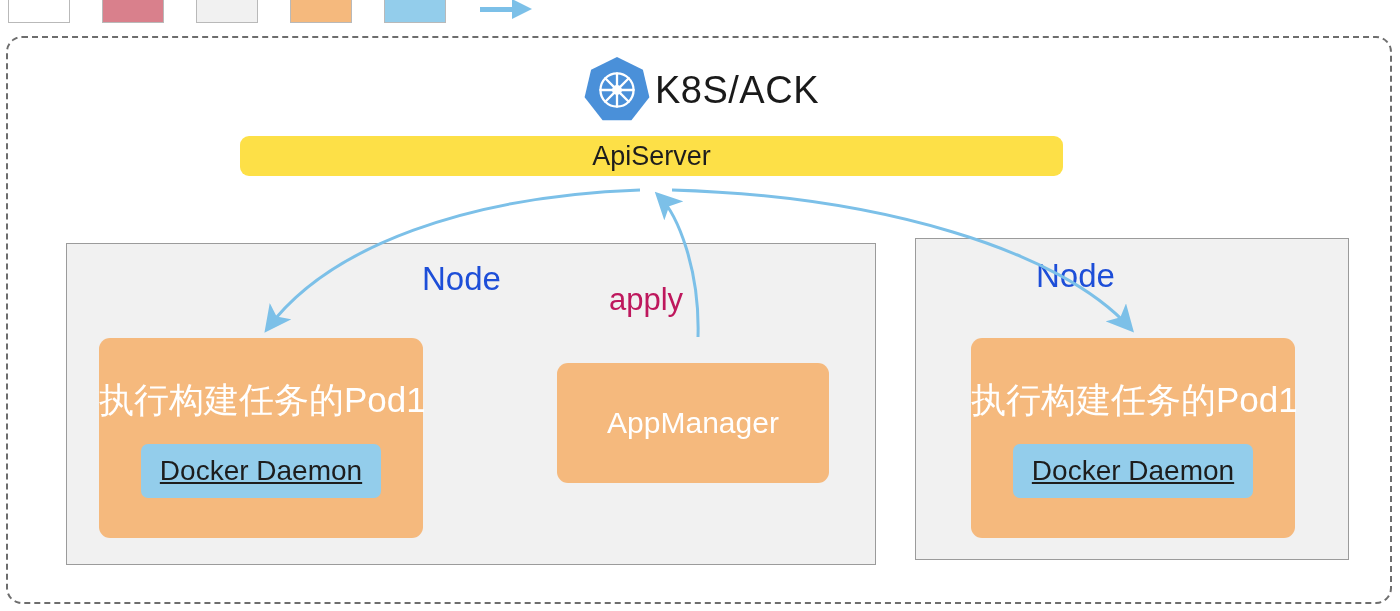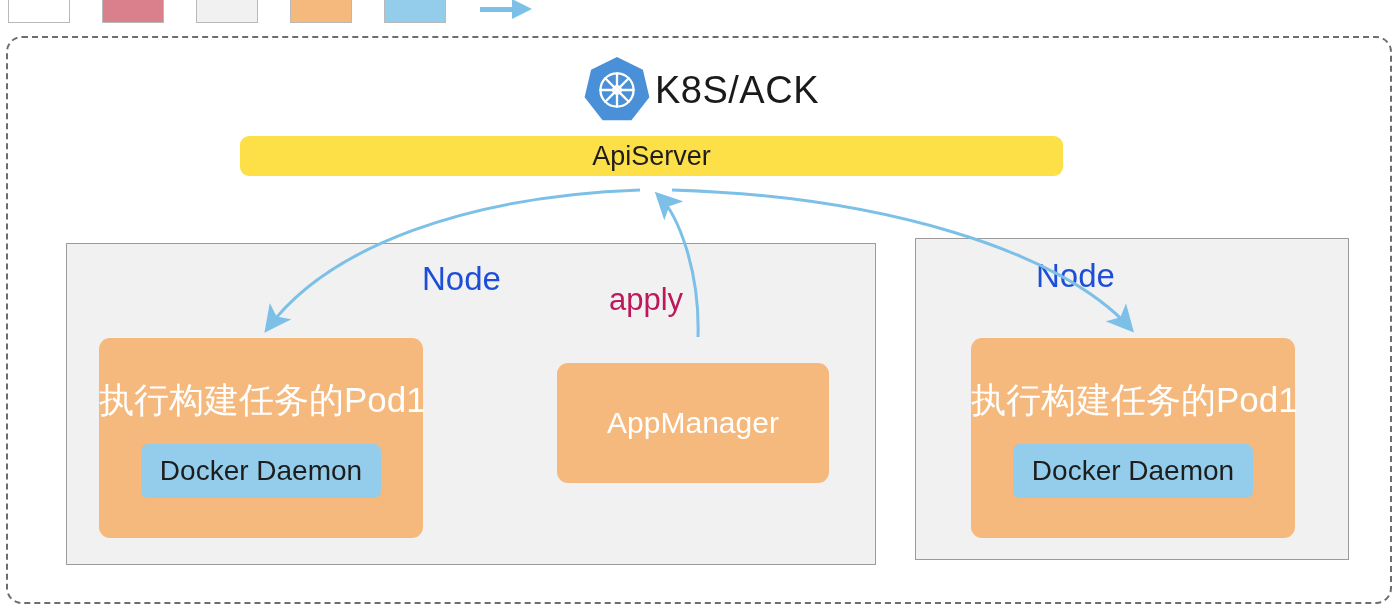--- a/index.html
+++ b/index.html
@@ -161,20 +161,21 @@
   .docker-chip {
     position: absolute;
     background: #93cdeb;
     border-radius: 7px;
     display: flex;
     align-items: center;
     justify-content: center;
     color: #1d1d1d;
     font-size: 28px;
     white-space: nowrap;
+    text-decoration: underline;
   }
 
   #pod-left   { left: 99px;  top: 338px; width: 324px; height: 200px; }
   #pod-right  { left: 971px; top: 338px; width: 324px; height: 200px; }
   .pod-title  { top: 39px; }
   .docker-chip{ left: 42px; top: 106px; width: 240px; height: 54px; }
 
   #appmanager {
     left: 557px; top: 338px; width: 272px; height: 120px;
     display: flex; align-items: center; justify-content: center; margin-top: 25px;

